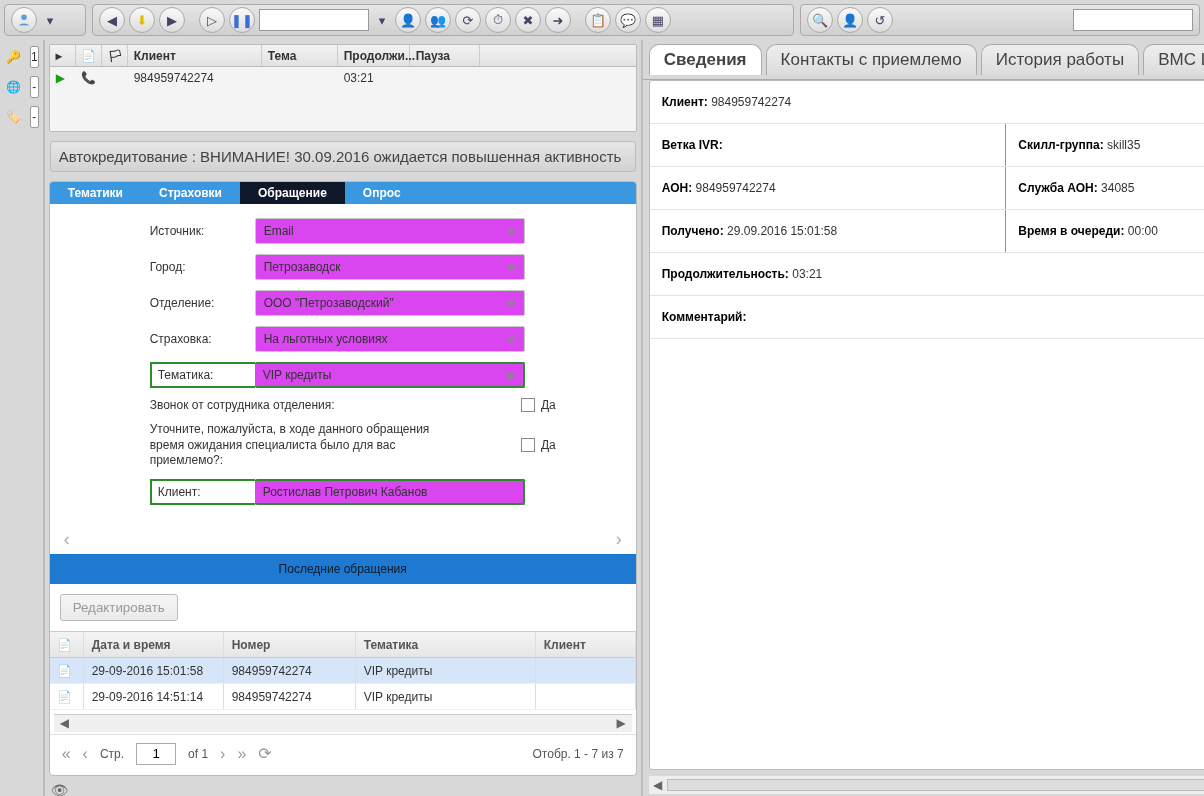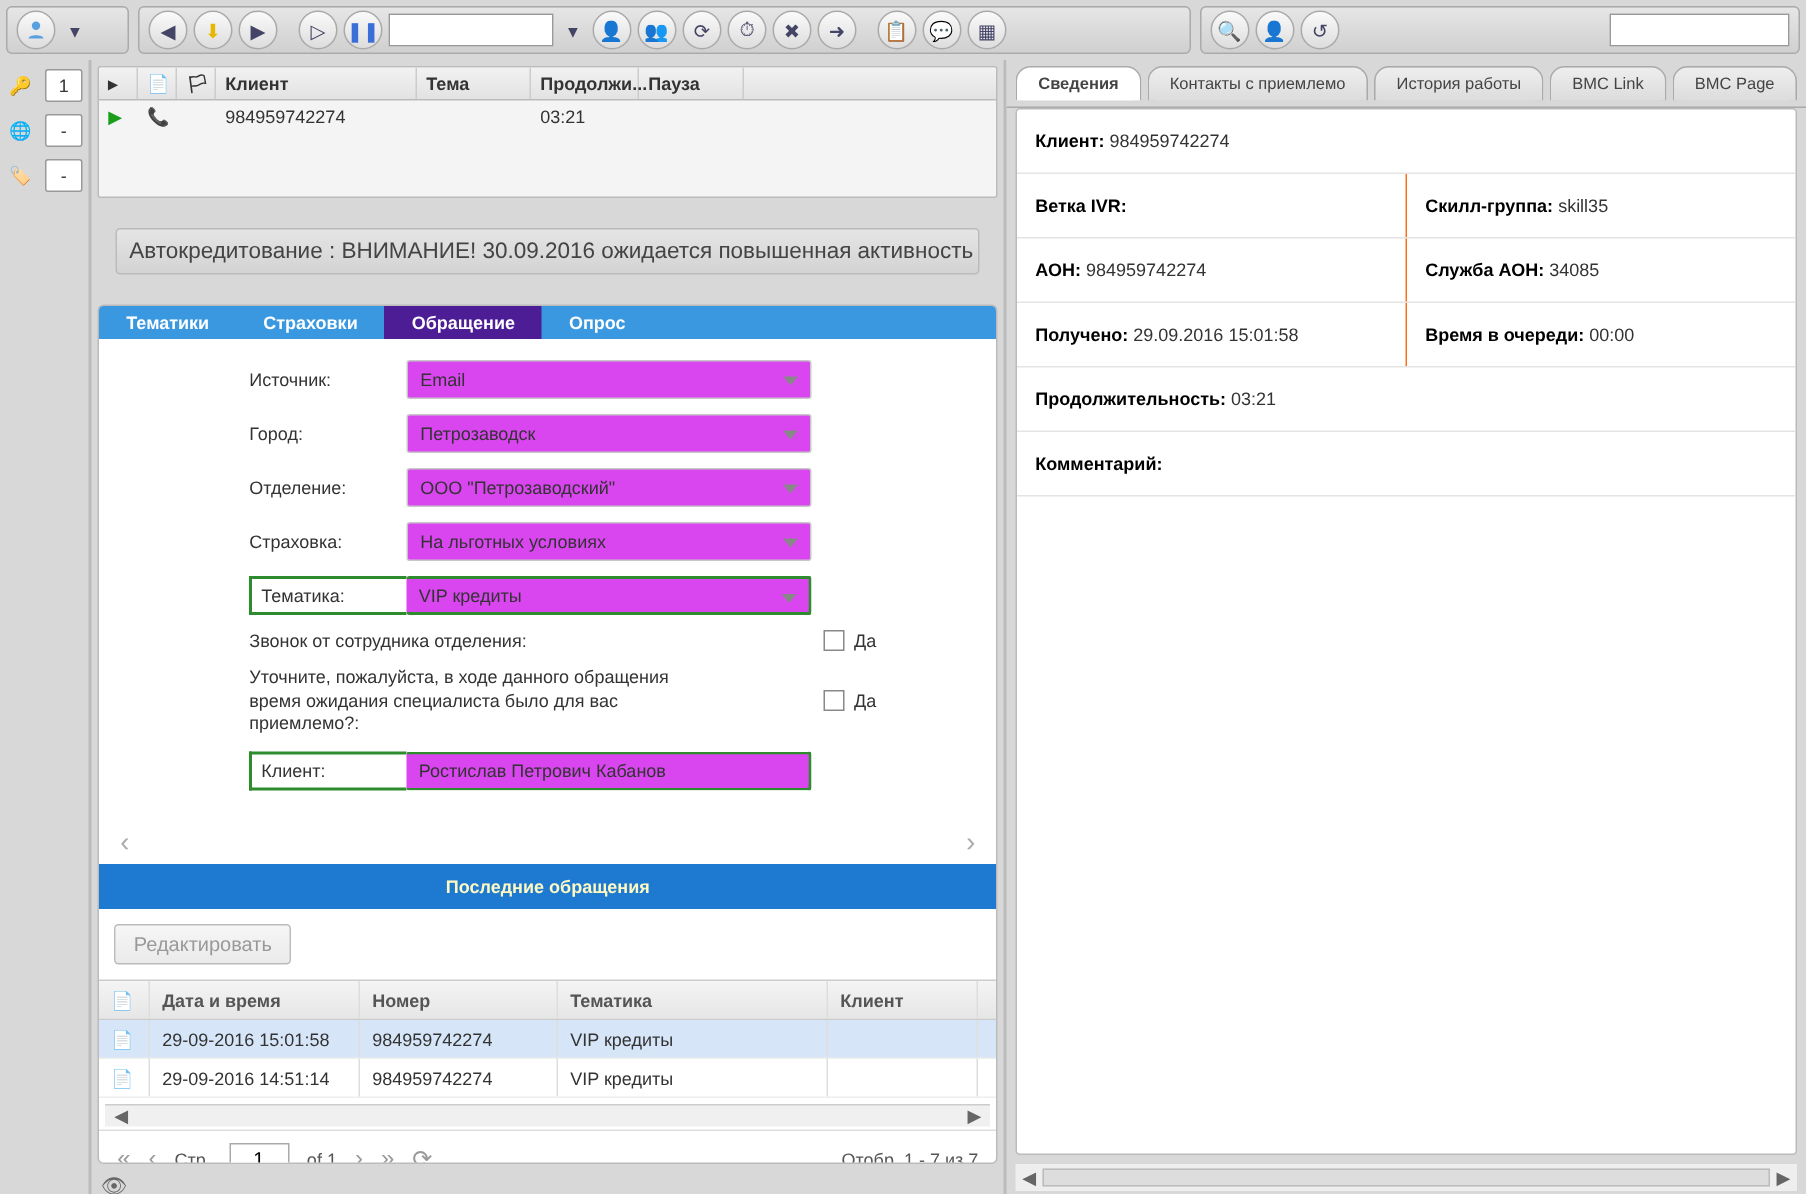--- a/index.html
+++ b/index.html
@@ -45,65 +45,65 @@
   .lc-field{flex:1;height:22px;border:1px solid #999;background:#fff;text-align:center;line-height:20px;border-radius:2px}
   
   .grid-head{display:flex;background:linear-gradient(#f2f2f2,#e2e2e2);border-bottom:1px solid #bbb;height:22px;line-height:22px;font-weight:bold;color:#333}
   .grid-head > div{border-right:1px solid #ccc;padding:0 6px}
   .call-grid{background:#f4f4f4;border:1px solid #bbb;margin:4px;border-radius:2px;height:88px;overflow:hidden}
   .grid-row{display:flex;height:22px;line-height:22px}
   .grid-row > div{padding:0 6px}
   .cg-i{width:26px} .cg-c{width:134px} .cg-t{width:76px} .cg-d{width:72px} .cg-p{width:70px}
   
   .banner{
-    margin:16px;border:1px solid #bbb;border-radius:3px;
+    margin:5px;border:1px solid #bbb;border-radius:3px;
     background:linear-gradient(#e5e5e5,#d3d3d3);
     padding:6px 8px;font-size:15px;color:#444;
     white-space:nowrap;overflow:hidden;
   }
   
   .main-panel{margin:4px;border:1px solid #bbb;border-radius:4px;background:#fff;flex:1;display:flex;flex-direction:column;overflow:hidden}
   .tabs{display:flex;background:#3a98e0}
   .tabs .tab{padding:4px 18px;color:#fff;font-weight:bold;cursor:pointer}
-  .tabs .tab.active{background:#4c1d95}
+  .tabs .tab.active{background:#0f172a}
   .form-area{padding:14px 80px 10px 100px;position:relative;flex:0 0 auto}
   .frow{display:flex;align-items:center;margin-bottom:10px}
   .frow label{width:105px;color:#333}
   .combo,.textin{
     flex:0 0 270px;height:26px;border:1px solid #c7c7c7;border-radius:2px;
     background:#d946ef;position:relative;display:flex;align-items:center;padding:0 26px 0 8px;
   }
   .combo .tri{position:absolute;right:8px;top:10px;width:0;height:0;border-left:5px solid transparent;border-right:5px solid transparent;border-top:6px solid #888}
   .green{border:2px solid #2e8b2e}
   .wrap-label{line-height:1.3;}
   .checkcell{display:flex;align-items:center;gap:6px;margin-left:auto;}
   .checkbox{width:14px;height:14px;border:1px solid #888;background:#fff;display:inline-block}
   .scroll-arrows{display:flex;justify-content:space-between;padding:4px 14px;color:#aaa;font-size:18px}
-  .section-bar{background:#1e7ad0;color:#fef9c3;text-align:center;font-weight:bold;padding:8px 0}
+  .section-bar{background:#1e7ad0;color:#0f172a;text-align:center;font-weight:normal;padding:8px 0}
   .edit-row{padding:10px}
   .edit-btn{border:1px solid #bbb;background:linear-gradient(#f6f6f6,#eaeaea);color:#999;padding:5px 12px;border-radius:3px;cursor:not-allowed}
   
   .hist{border-top:1px solid #ccc}
   .hist-head{display:flex;background:linear-gradient(#f4f4f4,#e6e6e6);height:26px;line-height:26px;font-weight:bold;color:#555;border-bottom:1px solid #ccc}
   .hist-head > div,.hist-row > div{padding:0 8px;border-right:1px solid #ddd}
   .hc-i{width:34px}.hc-d{width:140px}.hc-n{width:132px}.hc-t{width:180px}.hc-c{width:100px}
   .hist-row{display:flex;height:26px;line-height:26px;border-bottom:1px solid #eee;color:#333}
   .hist-row.sel{background:#d6e6f8}
   .hscroll{height:18px;background:#f0f0f0;border-top:1px solid #ccc;margin:4px 4px 2px 4px;display:flex;align-items:center}
   .pager{display:flex;align-items:center;gap:12px;padding:8px 12px;color:#555;border-top:1px solid #ddd}
   .pager .pgbtn{color:#999;font-size:16px;cursor:pointer}
   .pager input{width:40px;height:22px;text-align:center;border:1px solid #aaa}
   .pager .spacer{flex:1}
   .footer-eye{padding:2px 6px;color:#666;font-size:14px}
   
   .rtabs{display:flex;gap:4px;padding:4px 6px;background:#d8d8d8;border-bottom:1px solid #aaa}
   .rtab{
     padding:5px 14px;border:1px solid #aaa;border-bottom:none;
     border-radius:10px 10px 0 0;background:linear-gradient(#eee,#dcdcdc);
-    color:#444;cursor:pointer;font-size:11px;white-space:nowrap;
+    color:#444;cursor:pointer;font-size:17px;white-space:nowrap;
   }
   .rtab.active{background:#fff;font-weight:bold}
   .rpanel{background:#fff;flex:1;margin:0 6px 6px 6px;border:1px solid #bbb;border-radius:3px;padding:0;overflow:auto}
   .info-row{display:flex;border-bottom:1px solid #e4e4e4}
   .info-cell{flex:1;padding:14px 12px}
   .info-cell.split{border-left:1px solid #f97316}
   .info-cell b{color:#000}
   .rscroll{height:18px;background:#eee;margin:0 6px 6px 6px;display:flex;align-items:center}
   .rscroll .lbtn,.rscroll .rbtn{width:18px;text-align:center;color:#666;cursor:pointer}
   .rscroll .track{flex:1;height:12px;background:#ddd;border:1px solid #bbb}

